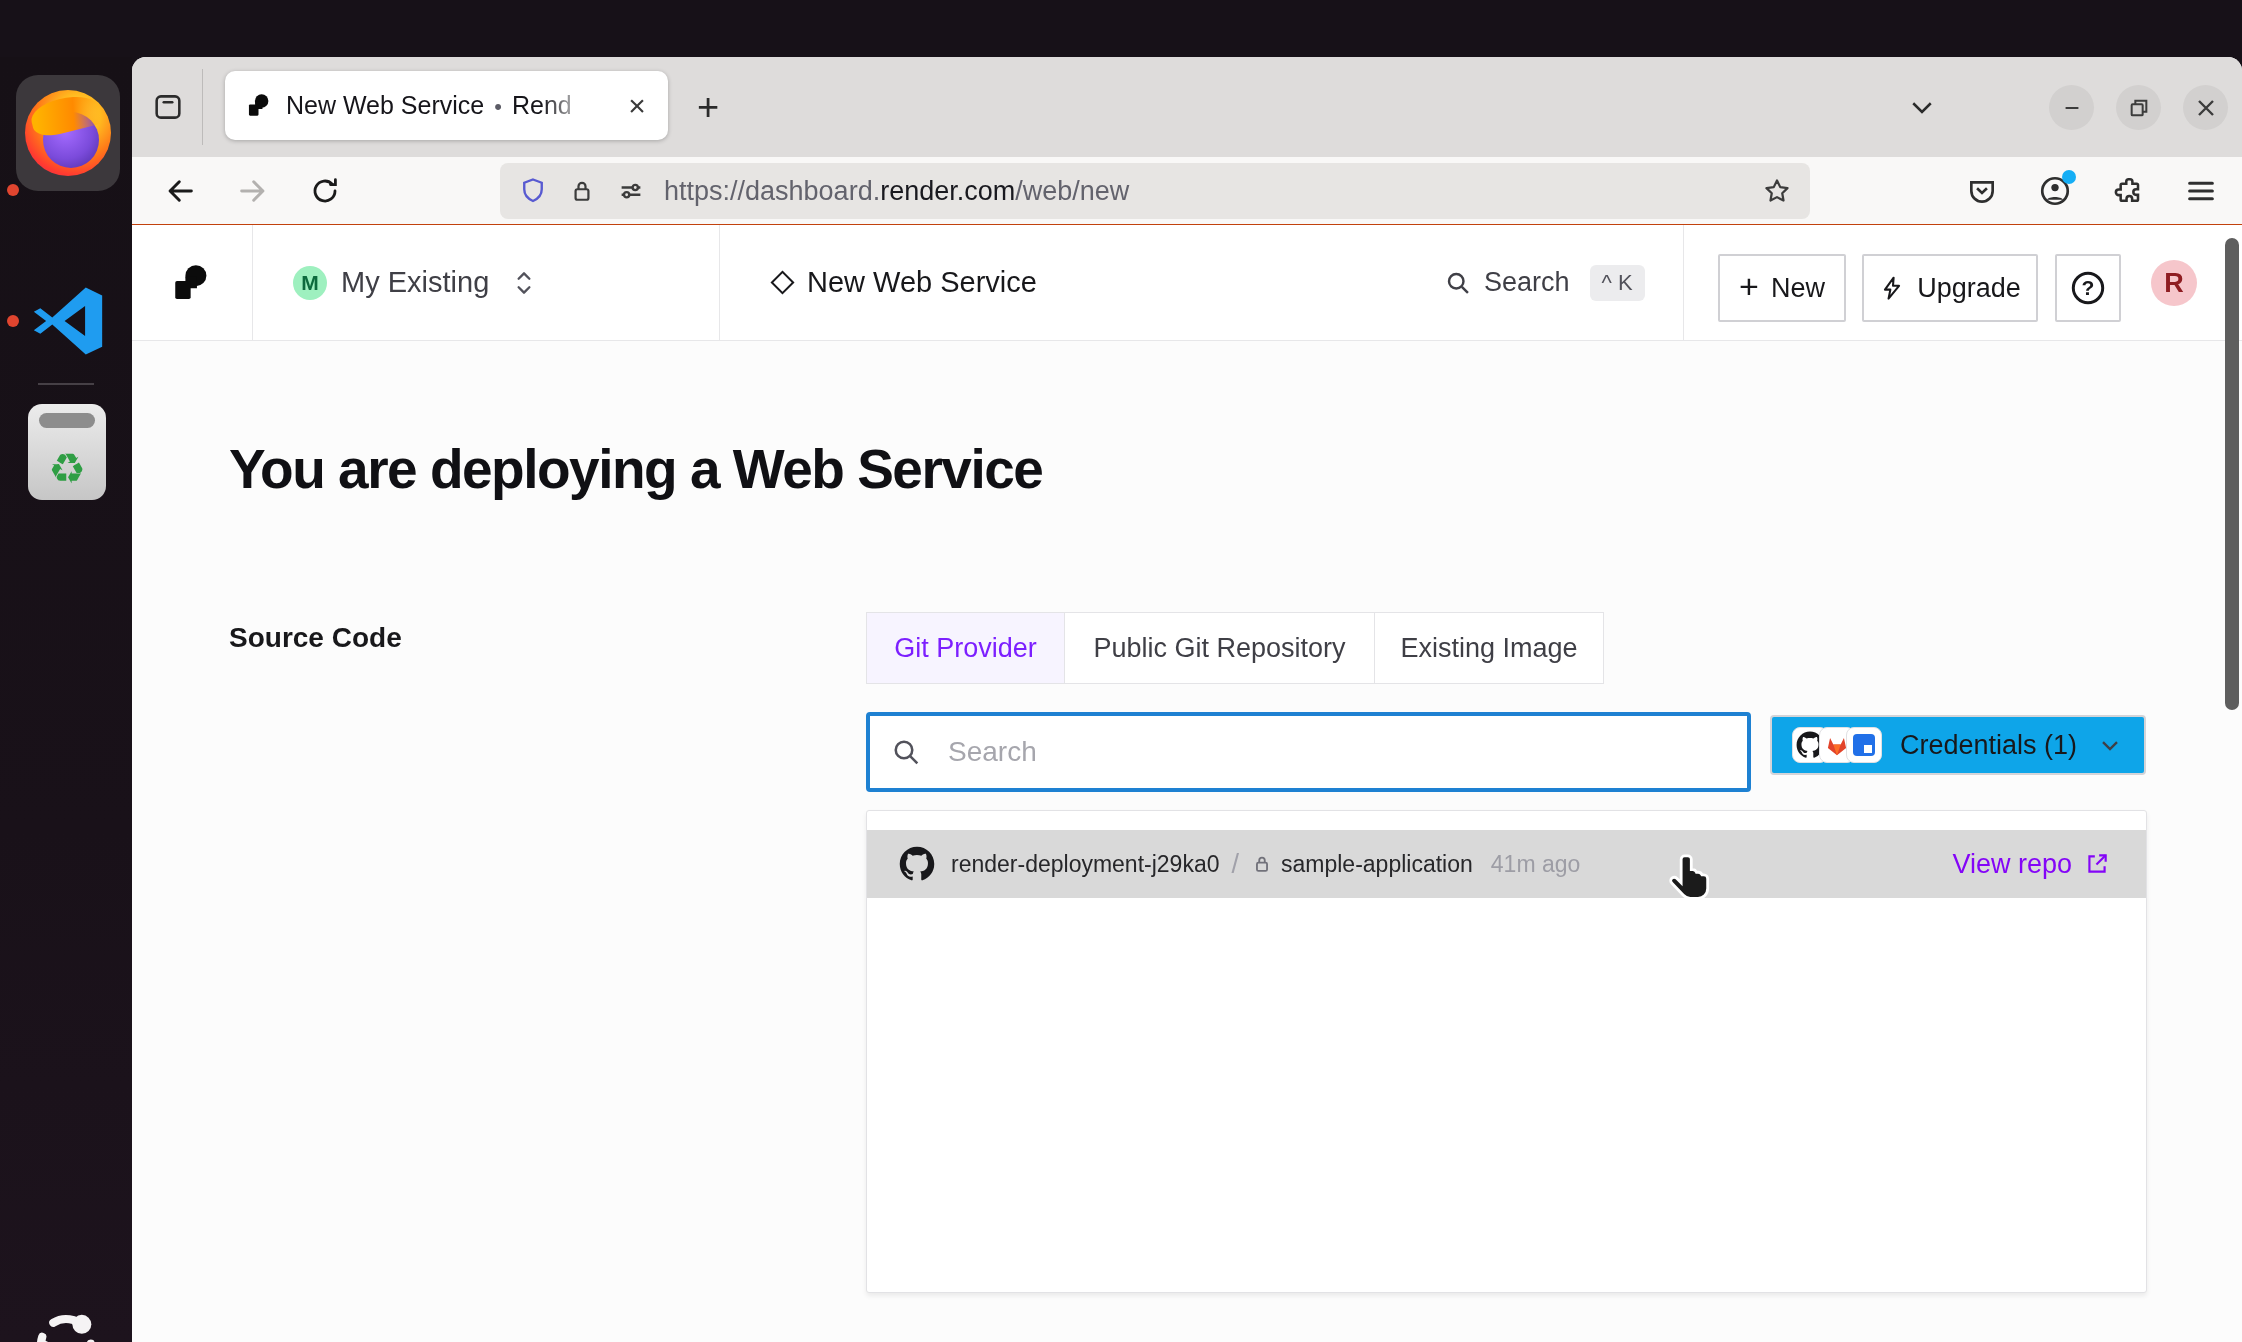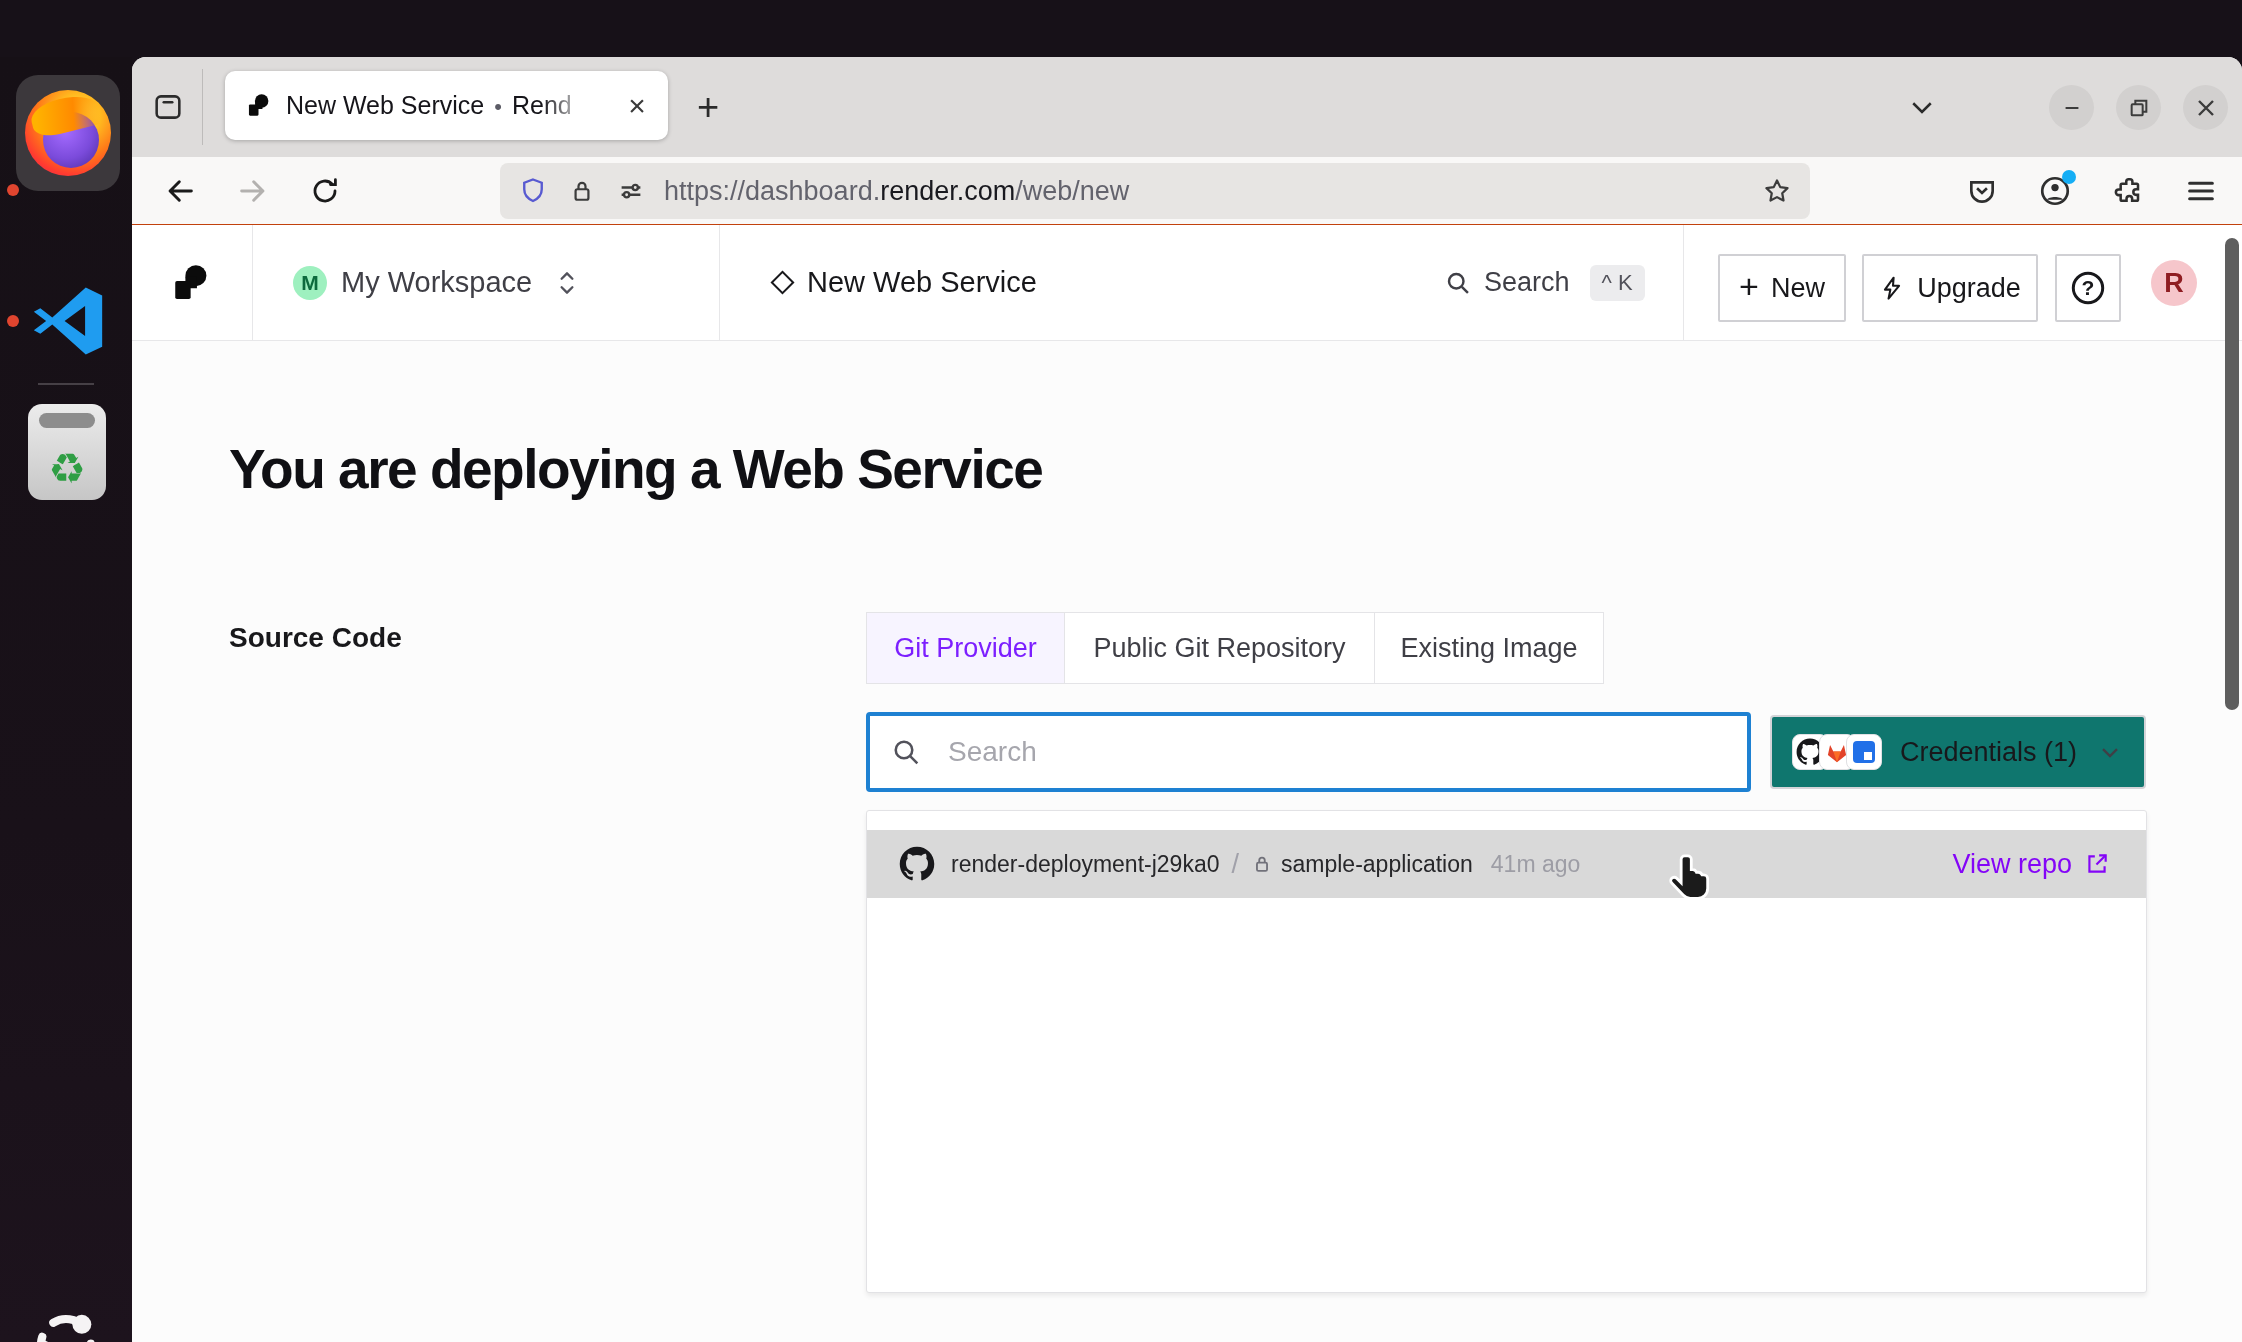--- a/index.html
+++ b/index.html
@@ -62,21 +62,21 @@
   .content{position:absolute;left:0;top:284px;width:100%;height:1001px;background:#fcfcfc;padding-left:21px;}
   .h1{position:absolute;left:97px;top:96px;font-size:55px;font-weight:700;letter-spacing:-1.5px;color:#101014;}
   .section-label{position:absolute;left:97px;top:281px;font-size:28px;font-weight:700;color:#18181b;}
   .seg-tabs{position:absolute;left:734px;top:271px;height:72px;display:flex;border:1px solid #e4e4e7;background:#fff;}
   .seg-tab{display:flex;align-items:center;justify-content:center;font-size:27px;color:#3f3f46;border-right:1px solid #e4e4e7;}
   .seg-tab:last-child{border-right:none;}
   .search-wrap{position:absolute;left:734px;top:371px;width:885px;height:80px;}
   .search-input{width:100%;height:100%;border:4px solid #1e81d2;border-radius:4px;background:#fff;font-size:28px;color:#18181b;padding:0 20px 0 78px;outline:none;font-family:inherit;}
   .search-input::placeholder{color:#a6a6ad;}
   .search-mag{position:absolute;left:24px;top:24px;}
-  .cred-btn{position:absolute;left:1638px;top:374px;width:376px;height:74px;border:2px solid #d4d4d8;border-radius:4px;background:#0f766e;display:flex;align-items:center;padding:0 20px;}
+  .cred-btn{position:absolute;left:1638px;top:374px;width:376px;height:60px;border:2px solid #d4d4d8;border-radius:4px;background:#0ea5e9;display:flex;align-items:center;padding:0 20px;}
   .chips{display:flex;align-items:center;}
   .chip{width:36px;height:36px;border-radius:8px;background:#fff;border:1px solid #e0e0e3;display:flex;align-items:center;justify-content:center;}
   .chip+.chip{margin-left:-9px;}
   .bb-box{width:22px;height:22px;border-radius:4px;background:#2170e8;position:relative;}
   .bb-box::after{content:"";position:absolute;right:3px;bottom:3px;width:8px;height:8px;background:#fff;}
   .cred-label{font-size:27px;color:#18181b;margin-left:18px;}
   .panel{position:absolute;left:734px;top:469px;width:1281px;height:483px;background:#fff;border:1px solid #e2e2e5;border-radius:3px;box-shadow:0 3px 5px rgba(0,0,0,.07);}
   .repo-row{position:absolute;left:0;top:19px;width:100%;height:68px;background:#d9d9d9;display:flex;align-items:center;padding:0 36px 0 32px;}
   .repo-owner,.repo-name{font-size:23px;color:#27272a;}
   .repo-sep{font-size:27px;color:#a1a1aa;margin:0 12px;}
@@ -227,21 +227,21 @@
       <div class="hitem" style="left:38px;top:0;height:115px;">
         <svg width="42" height="42" viewBox="0 0 24 24" fill="#0b0b0b">
           <circle cx="14.8" cy="7.8" r="6"></circle>
           <path d="M8.8 8.3h6.6V15H8.8z"></path>
           <rect x="3" y="10.8" width="8.8" height="10.4" rx="1"></rect>
         </svg>
       </div>
       <div class="vdiv" style="left:120px;"></div>
       <div class="hitem" style="left:161px;top:0;height:115px;">
         <div class="ws-avatar" style="background:#9ef0bf;color:#0c6b3d;">M</div>
-        <span class="hname">My Workspace</span>
+        <span class="hname">My Existing</span>
         <svg style="margin-left:22px;" width="26" height="30" viewBox="0 0 24 28" fill="none" stroke="#52525b" stroke-width="2.2" stroke-linecap="round" stroke-linejoin="round">
             <path d="M7 10l5-5 5 5M7 18l5 5 5-5"></path>
           </svg>
       </div>
       <div class="vdiv" style="left:587px;"></div>
       <div class="hitem" style="left:642px;top:0;height:115px;">
         <div style="width:17px;height:17px;border:2.2px solid #18181b;transform:rotate(45deg);"></div>
         <span class="htitle">New Web Service</span>
       </div>
       <div class="hitem" style="left:1312px;top:0;height:115px;">

